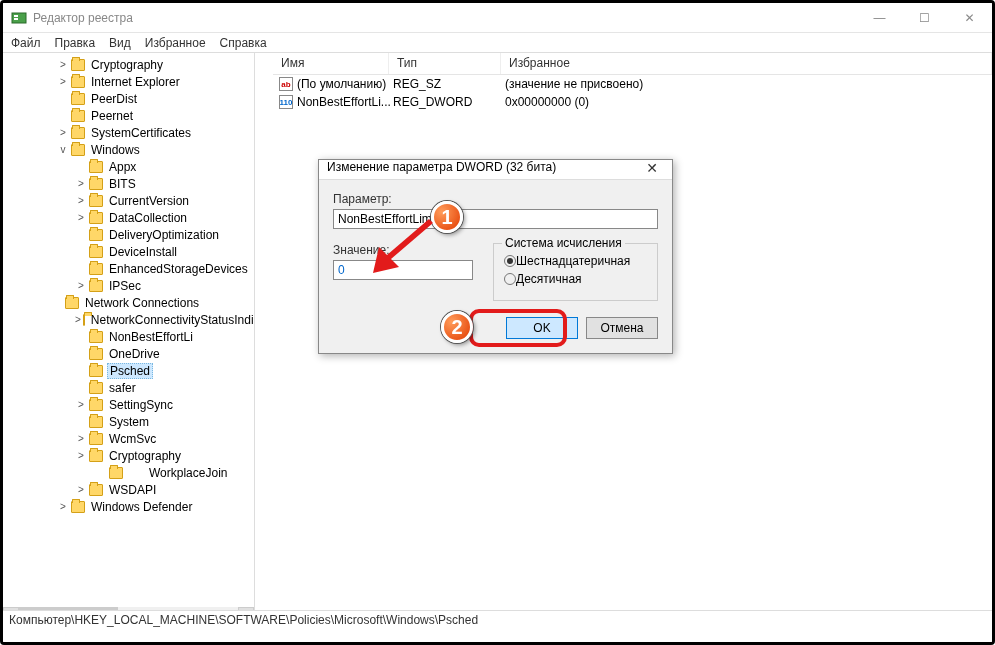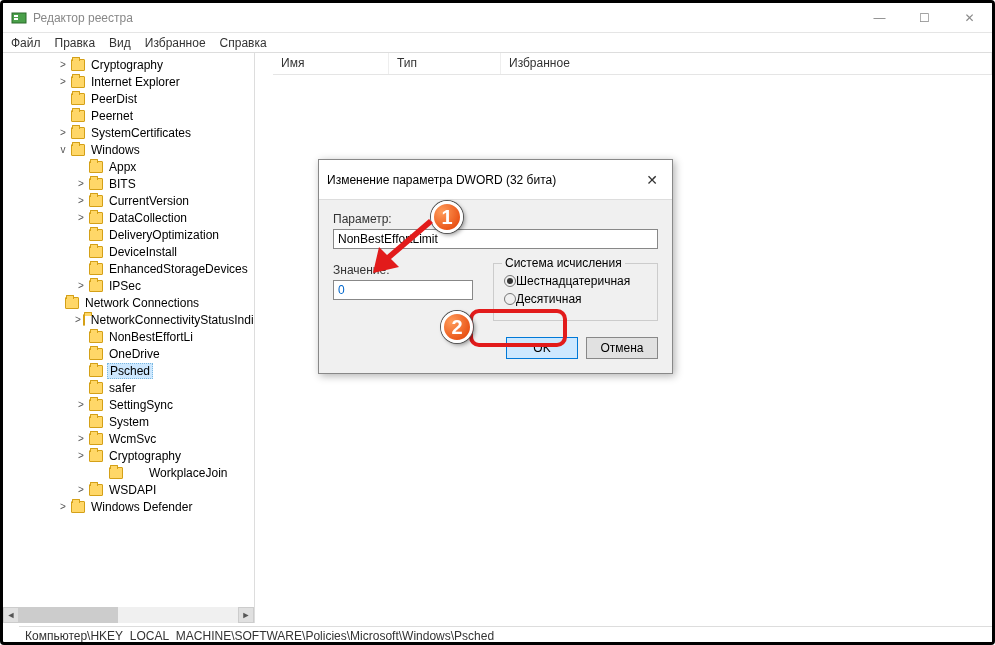--- a/index.html
+++ b/index.html
@@ -22,37 +22,37 @@
 .tree-item .label { padding: 0 2px; }
 .list-panel { flex: 1; position: relative; overflow: hidden; margin-left: 18px; }
 .list-header { display: flex; height: 22px; background: #fff; border-bottom: 1px solid #e5e5e5; }
 .list-header-col { padding: 3px 8px; color: #333; border-right: 1px solid #eee; }
 .list-row { display: flex; align-items: center; height: 18px; padding-left: 6px; }
 .val-icon { width: 14px; height: 14px; margin-right: 4px; display: inline-flex; align-items: center; justify-content: center; font-size: 8px; font-weight: bold; border: 1px solid #888; background: #fff; }
 .val-icon.sz { color: #c00; }
 .val-icon.dw { color: #06c; }
 .list-cell { overflow: hidden; white-space: nowrap; text-overflow: ellipsis; }
 .dialog { position: absolute; left: 315px; top: 156px; width: 355px; background: #f0f0f0; border: 1px solid #888; box-shadow: 2px 2px 8px rgba(0,0,0,0.3); }
-.dialog-title { height: 40px; display: flex; align-items: center; padding: 0 8px; background: #fff; border-bottom: 1px solid #ddd; }
+.dialog-title { height: 20px; display: flex; padding: 0 8px; background: #fff; border-bottom: 1px solid #ddd; }
 .dialog-title span { flex: 1; }
 .dialog-close { width: 24px; text-align: center; font-size: 14px; color: #333; }
 .dialog-body { padding: 12px 14px 14px; }
 .dlg-label { margin-bottom: 3px; color: #333; }
 .dlg-input { width: 100%; height: 20px; border: 1px solid #888; background: #fff; padding: 2px 4px; font-size: 12px; margin-bottom: 14px; }
 .dlg-row { display: flex; gap: 20px; }
 .dlg-col { flex: 0 0 140px; }
 .fieldset { border: 1px solid #ccc; padding: 6px 10px 10px; position: relative; flex: 1; }
 .fieldset-legend { position: absolute; top: -8px; left: 8px; background: #f0f0f0; padding: 0 3px; font-size: 12px; }
 .radio-row { display: flex; align-items: center; margin: 4px 0; }
 .radio { width: 12px; height: 12px; border: 1px solid #777; border-radius: 50%; display: inline-flex; align-items: center; justify-content: center; }
 .radio.checked::after { content: ''; width: 6px; height: 6px; background: #333; border-radius: 50%; }
 .dlg-buttons { display: flex; justify-content: flex-end; gap: 8px; margin-top: 16px; }
 .dlg-btn { width: 72px; height: 22px; border: 1px solid #888; background: #e1e1e1; cursor: pointer; }
 .dlg-btn.ok { background: #cde8ff; border: 1px solid #0078d7; }
-.statusbar { position: absolute; bottom: 0; left: 16px; right: 0; height: 16px; padding: 2px 6px; border-top: 1px solid #ddd; background: #fff; color: #333; }
+.statusbar { position: absolute; bottom: 0; left: 0; right: 0; height: 32px; padding: 2px 6px; border-top: 1px solid #ddd; background: #fff; color: #333; }
 .hscroll { position: absolute; bottom: 0; left: 0; right: 0; height: 16px; background: #f0f0f0; display: flex; }
 .hscroll-btn { width: 16px; height: 16px; background: #e0e0e0; border: 1px solid #ccc; display: flex; align-items: center; justify-content: center; font-size: 9px; color: #555; }
 .hscroll-track { flex: 1; position: relative; }
 .hscroll-thumb { position: absolute; left: 0; top: 0; bottom: 0; width: 45%; background: #ccc; }
 .callout { position: absolute; width: 32px; height: 32px; border-radius: 50%; border: 3px solid #fff; box-shadow: 0 0 0 1px #555, 2px 2px 4px rgba(0,0,0,0.4); display: flex; align-items: center; justify-content: center; font-size: 20px; font-weight: bold; color: #fff; background: radial-gradient(circle at 30% 30%, #ff9c5a, #e23b00); }
 .highlight-ok { position: absolute; border: 4px solid #e21b1b; border-radius: 10px; pointer-events: none; }
 .arrow { position: absolute; pointer-events: none; }
 </style>
 </head>
 <body>
@@ -225,20 +225,34 @@
         </div>
       <div class="hscroll-btn">►</div>
     </div>
   </div>
   <div class="list-panel">
     <div class="list-header">
       <div class="list-header-col" style="width:116px">Имя</div>
       <div class="list-header-col" style="width:112px">Тип</div>
       <div class="list-header-col" style="flex:1">Избранное</div>
     </div>
+    <div id="list-body">
+        <div class="list-row">
+          <span class="val-icon sz">ab</span>
+          <span class="list-cell" style="width:96px">(По умолчанию)</span>
+          <span class="list-cell" style="width:112px">REG_SZ</span>
+          <span class="list-cell">(значение не присвоено)</span>
+        </div>
+        <div class="list-row">
+          <span class="val-icon dw">110</span>
+          <span class="list-cell" style="width:96px">NonBestEffortLi...</span>
+          <span class="list-cell" style="width:112px">REG_DWORD</span>
+          <span class="list-cell">0x00000000 (0)</span>
+        </div>
+      </div>
   </div>
 </div>
 
 <div class="dialog">
   <div class="dialog-title">
     <span>Изменение параметра DWORD (32 бита)</span>
     <div class="dialog-close">✕</div>
   </div>
   <div class="dialog-body">
     <div class="dlg-label">Параметр:</div>

